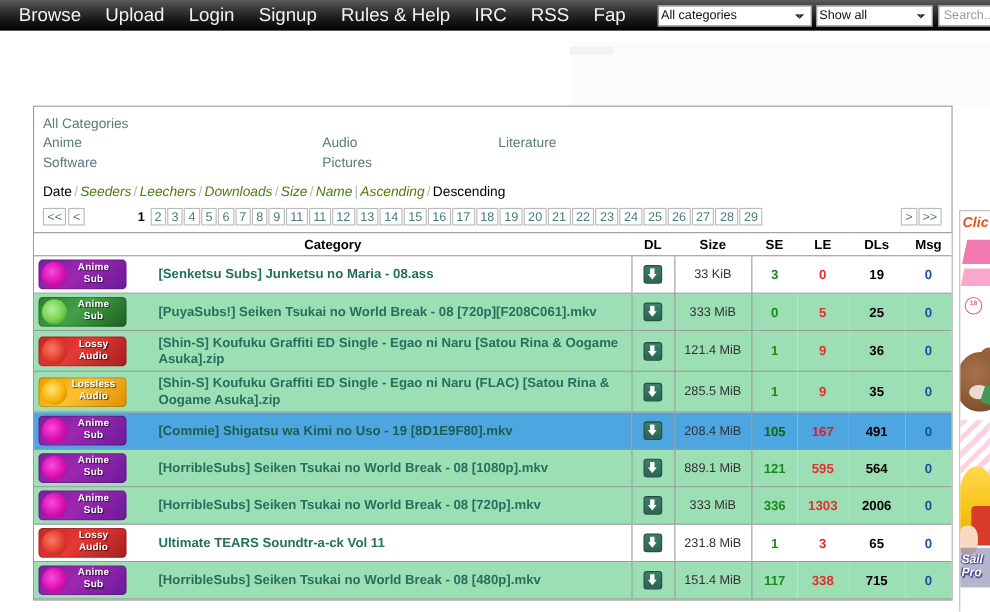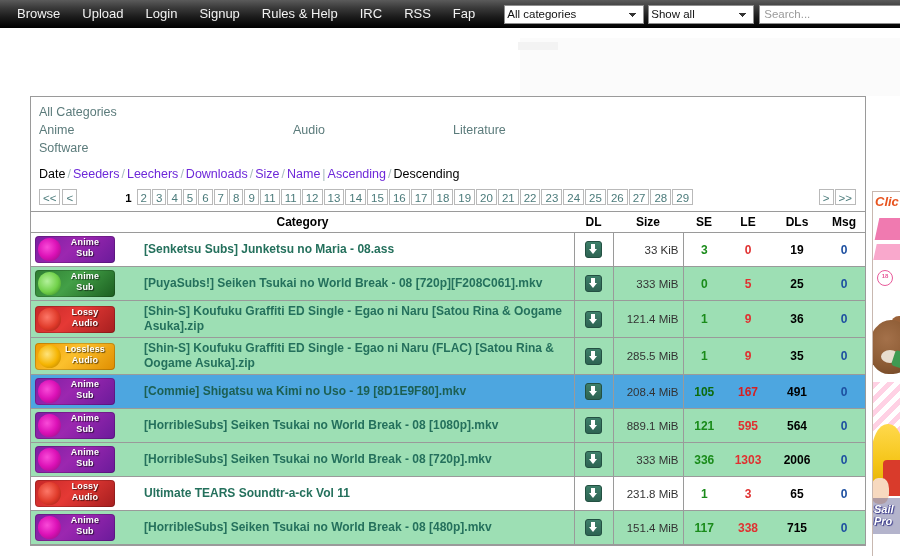--- a/index.html
+++ b/index.html
@@ -26,21 +26,21 @@
     padding: 0 6px;
     box-sizing: border-box;
     position: relative;
   }
   .nav-links {
     display: flex;
     align-items: center;
   }
   .nav-link {
     color: #f2f2f2;
-    font-size: 13px;
+    font-size: 17px;
     text-decoration: none;
     padding: 0 11px;
     white-space: nowrap;
     cursor: pointer;
     line-height: 28px;
   }
 
   .nav-search {
     display: flex;
     align-items: center;
@@ -143,23 +143,24 @@
     cursor: pointer;
   }
 
   
   .sortbar {
     padding: 8px 8px 4px 8px;
     font-size: 12.5px;
     color: #8fa3a3;
   }
   .sort-link {
-    color: #6d28d9;
+    color: #4d7c0f;
     text-decoration: none;
     cursor: pointer;
+    font-style: italic;
   }
   .sort-active {
     color: #000000;
     font-weight: normal;
     text-decoration: none;
     cursor: pointer;
   }
   .sort-sep { color: #a8bcbc; padding: 0 2px; }
 
   
@@ -256,21 +257,21 @@
   }
   tr.row-blue .tname { color: #1c5f52; }
 
   td.c-dl {
     text-align: center;
     border-left: 1px solid #9a9a9a;
     border-right: 1px solid #9a9a9a;
     width: 30px;
   }
   td.c-size {
-    text-align: right;
+    text-align: center;
     color: #333;
     font-size: 11.5px;
     border-right: 1px solid #9a9a9a;
     white-space: nowrap;
   }
   td.c-se { text-align: center; color: #1a8b1a; font-weight: bold; }
   td.c-le { text-align: center; color: #e03030; font-weight: bold; }
   td.c-dls{ text-align: center; color: #000; font-weight: bold; }
   td.c-msg{ text-align: center; color: #1d4fa0; font-weight: bold; }
   tr.row-blue td.c-se { color: #0d6b0d; }
@@ -529,20 +530,21 @@
 
   <div class="content-box">
 
     <div class="catnav">
       <a class="cat-all">All Categories</a>
       <div class="cat-grid">
         <a class="cat-link">Anime</a>
         <a class="cat-link">Audio</a>
         <a class="cat-link">Literature</a>
         <a class="cat-link">Software</a>
+        <a class="cat-link">Pictures</a>
       </div>
     </div>
 
     <div class="sortbar">
       <a class="sort-active">Date</a><span class="sort-sep">/</span><a class="sort-link">Seeders</a><span class="sort-sep">/</span><a class="sort-link">Leechers</a><span class="sort-sep">/</span><a class="sort-link">Downloads</a><span class="sort-sep">/</span><a class="sort-link">Size</a><span class="sort-sep">/</span><a class="sort-link">Name</a><span class="sort-sep">|</span><a class="sort-link">Ascending</a><span class="sort-sep">/</span><a class="sort-active">Descending</a>
     </div>
 
     <div class="pager">
       <a class="pg pg-lead">&lt;&lt;</a>
       <a class="pg pg-lead">&lt;</a>

